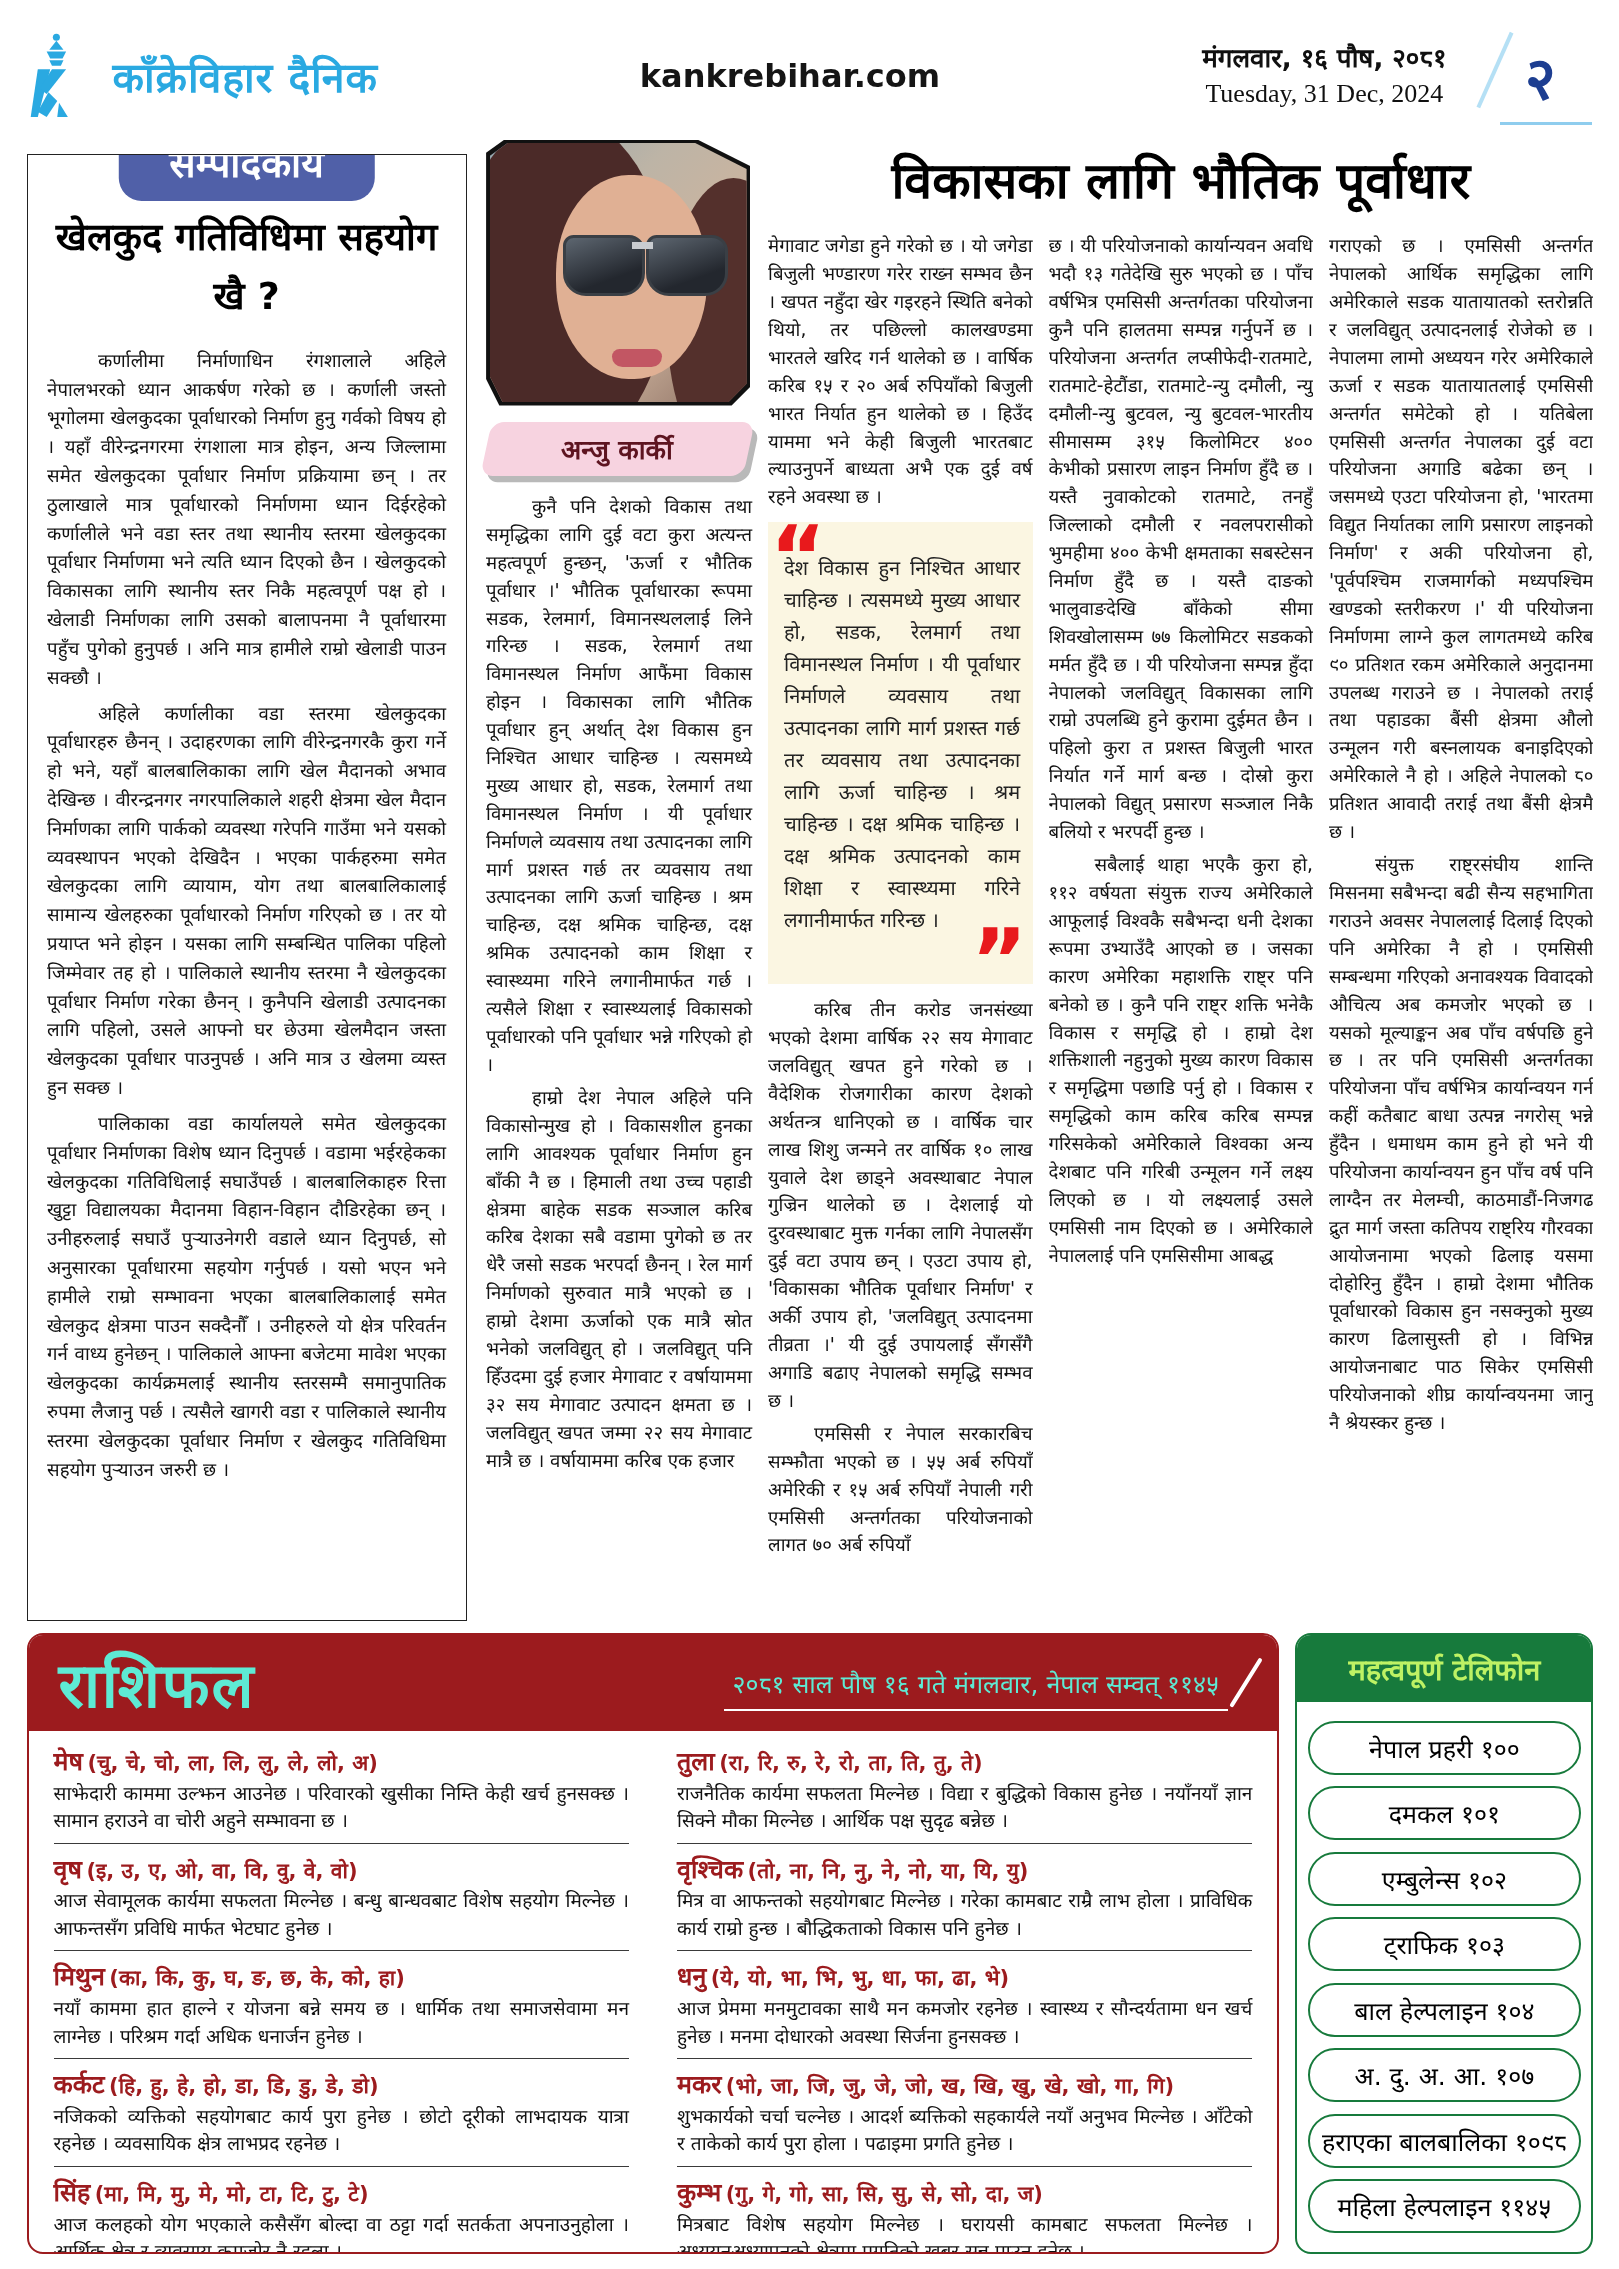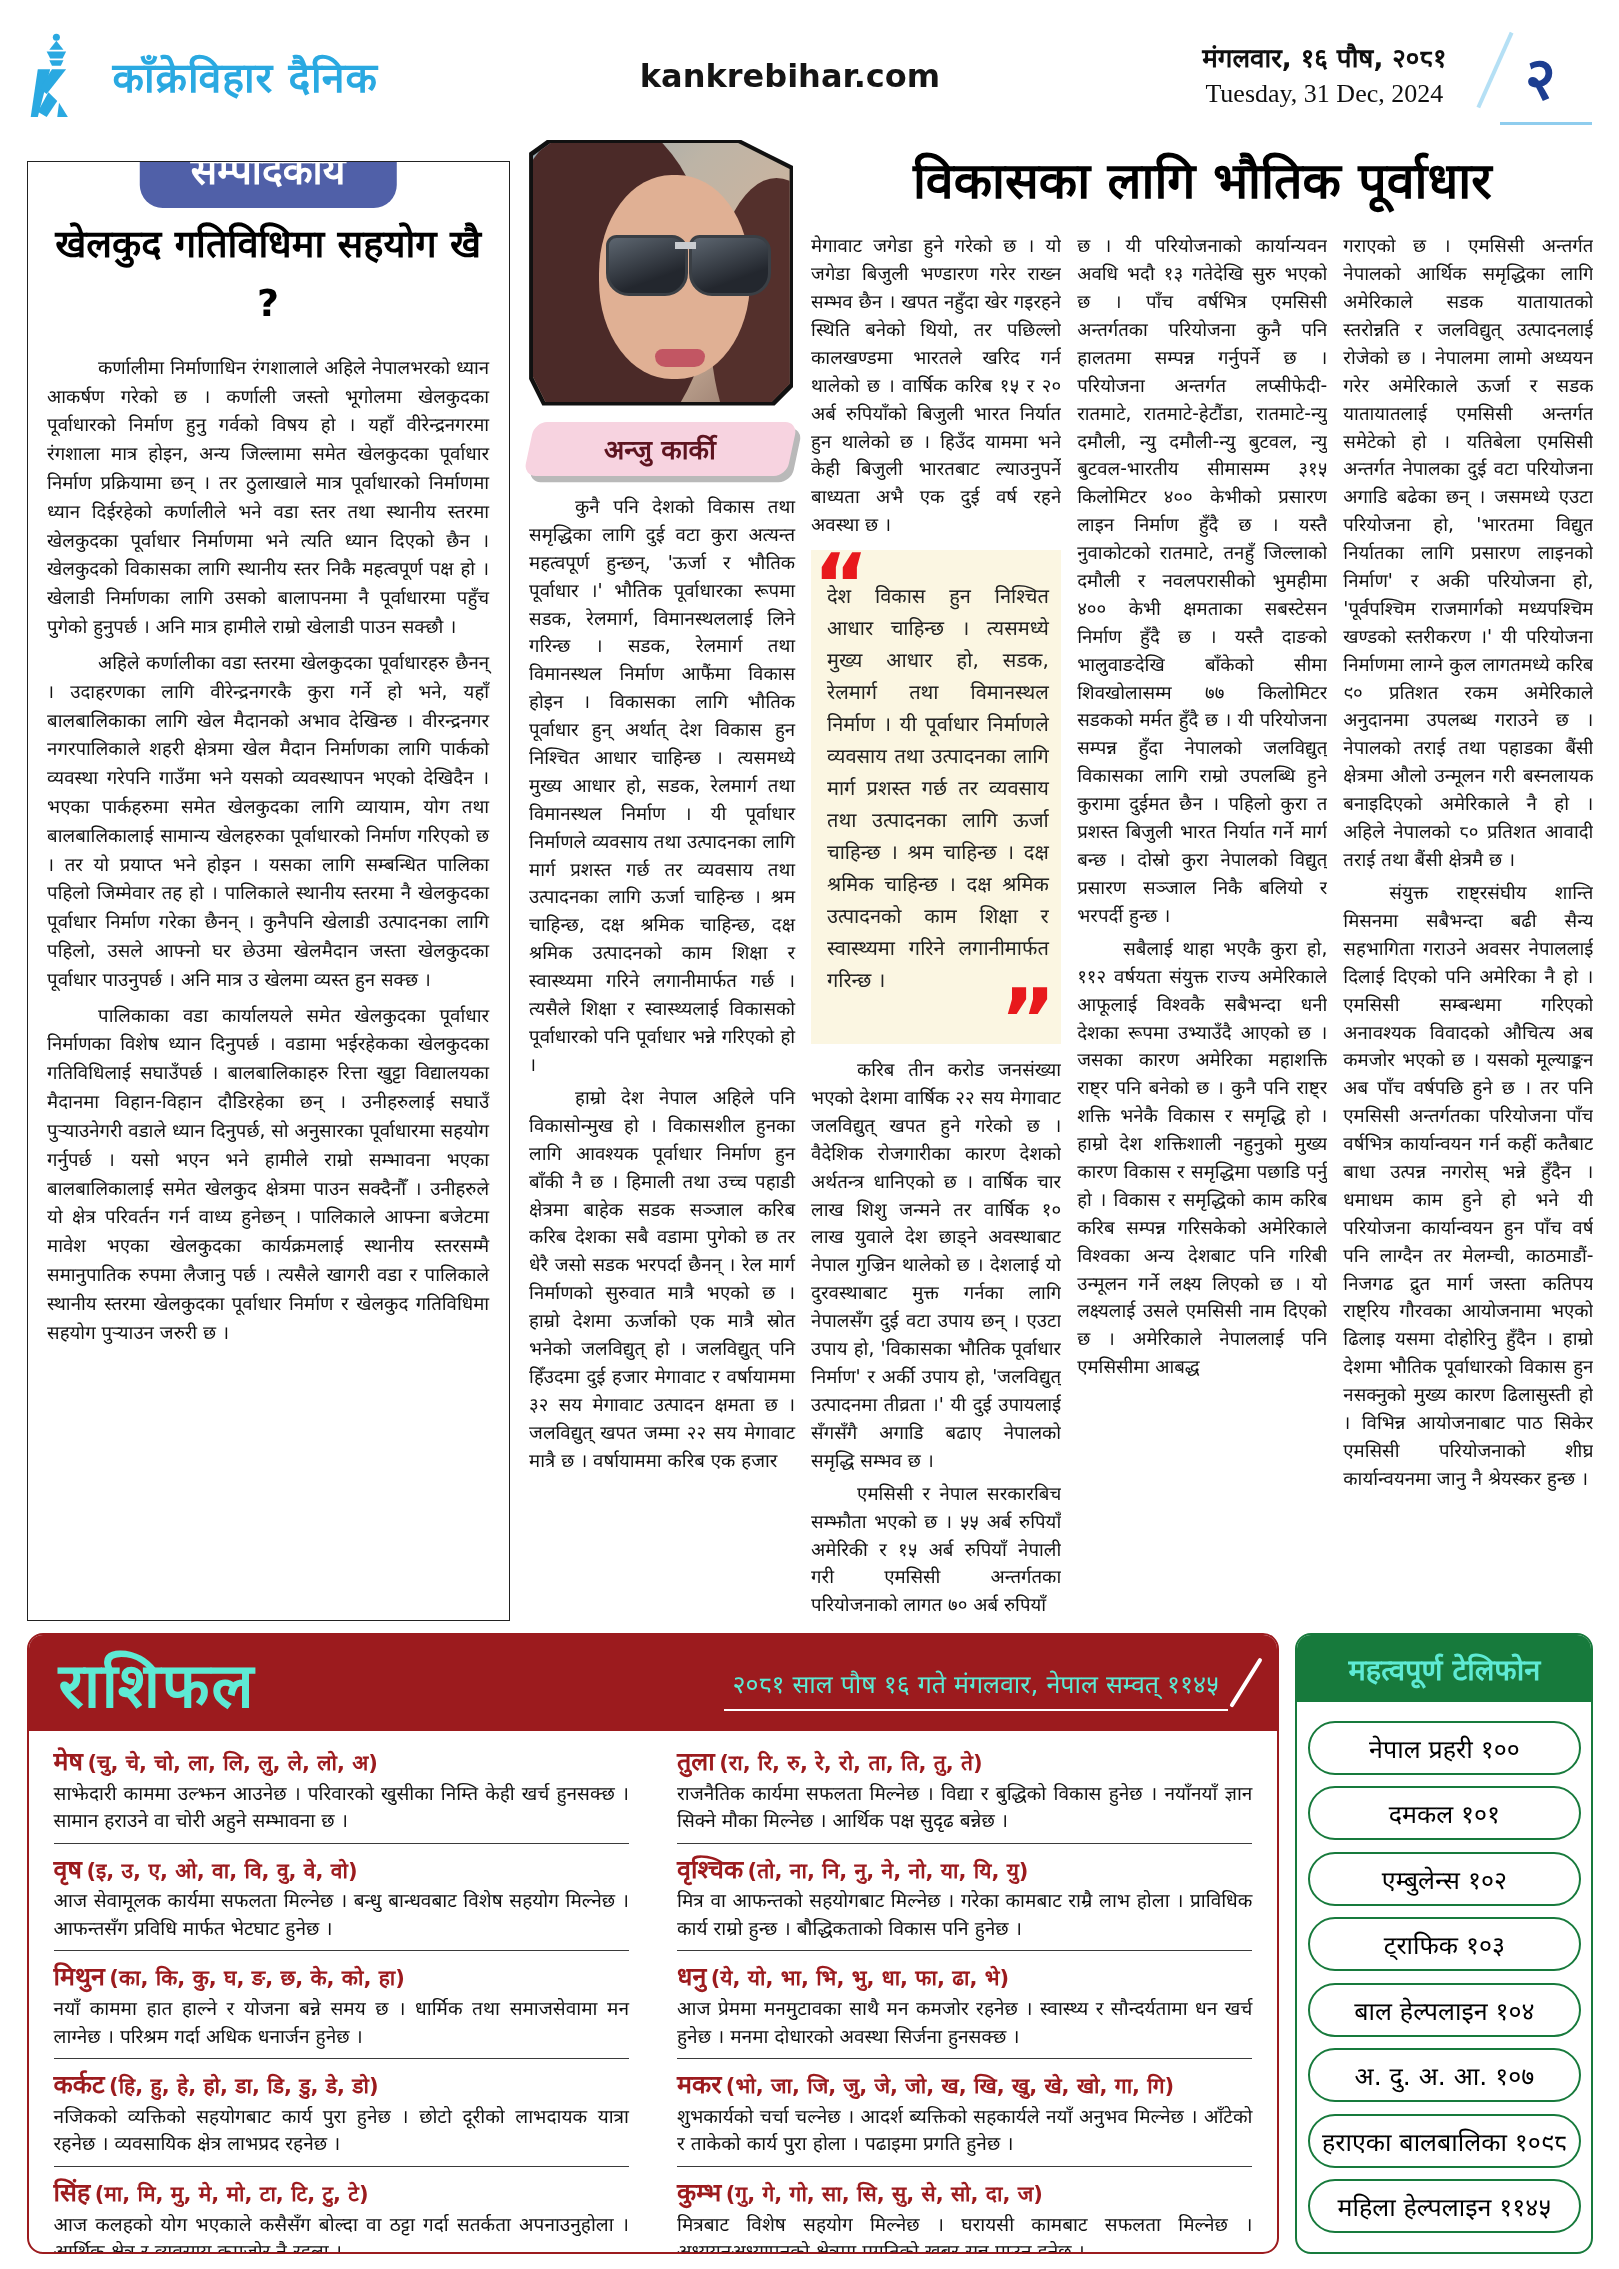--- a/index.html
+++ b/index.html
@@ -20,22 +20,22 @@
   .date-en{font-size:26px;font-family:"Liberation Serif",serif;color:#101010;}
   .pageno{position:relative;width:106px;height:98px;display:flex;align-items:center;justify-content:center;}
   .pageno .num{font-size:59px;font-weight:bold;color:#1d3e91;}
   .pageno .slash{position:absolute;left:5.3px;top:1.8px;width:3.5px;height:82px;background:#b5e0f5;transform:rotate(24deg);}
   .pageno .under{position:absolute;left:12.4px;bottom:0;width:92px;height:3.5px;background:#8fcdee;}
 
   
   .main{flex:1;display:flex;gap:19.5px;margin-top:7px;min-height:0;}
 
   
-  .editorial{width:483px;box-sizing:border-box;border:1.8px solid #222;position:relative;
-    padding:50px 19.5px 12.4px;margin-top:21px;overflow:hidden;}
+  .editorial{width:440px;box-sizing:border-box;border:1.8px solid #222;position:relative;
+    padding:50px 19.5px 12.4px;margin-top:14px;overflow:hidden;}
   .ed-tab{position:absolute;top:-28px;left:50%;transform:translateX(-50%);
     background:#5060a8;color:#fff;font-size:39px;font-weight:bold;
     padding:8.9px 51px 12.4px;border-radius:23px;white-space:nowrap;}
   .ed-title{font-size:38px;font-weight:bold;text-align:center;line-height:1.55;margin:3.5px 0 21px;color:#000;}
   .editorial p{font-size:18.6px;line-height:1.55;text-align:justify;text-indent:51px;margin:0 0 7px;}
 
   
   .article{flex:1;display:flex;gap:16px;min-width:0;}
   .acol1{width:266px;flex:none;display:flex;flex-direction:column;}
   .aright{flex:1;display:flex;flex-direction:column;min-width:0;}
@@ -81,21 +81,21 @@
   .r-body{flex:1;display:flex;gap:48px;padding:5.3px 25px 3.5px;min-height:0;justify-content:center;}
   .r-col{flex:1;min-width:0;}
   .h-entry{padding:7px 0 8px;border-bottom:1.8px solid #3a3a3a;}
   .h-entry:last-child{border-bottom:none;}
   .h-sign{color:#9c1b1e;font-size:25px;font-weight:bold;}
   .h-letters{color:#9c1b1e;font-size:21px;font-weight:bold;}
   .h-text{font-size:19px;line-height:1.45;color:#101010;text-align:justify;margin-top:2.7px;}
 
   .phones{width:294px;flex:none;border:2.7px solid #177a3c;border-radius:16px;overflow:hidden;
     display:flex;flex-direction:column;background:#fff;}
-  .p-head{background:#177a3c;color:#5eead4;font-size:29px;font-weight:bold;text-align:center;padding:14px 3.5px;flex:none;}
+  .p-head{background:#177a3c;color:#bef264;font-size:29px;font-weight:bold;text-align:center;padding:14px 3.5px;flex:none;}
   .p-list{flex:1;display:flex;flex-direction:column;justify-content:space-evenly;padding:7px 10.6px;}
   .pill{border:2.7px solid #177a3c;border-radius:30px;text-align:center;font-size:25px;font-weight:500;
     color:#000;padding:8px 3.5px;}
 </style>
 </head>
 <body>
 
 <div class="page">
 
   <div class="masthead">

